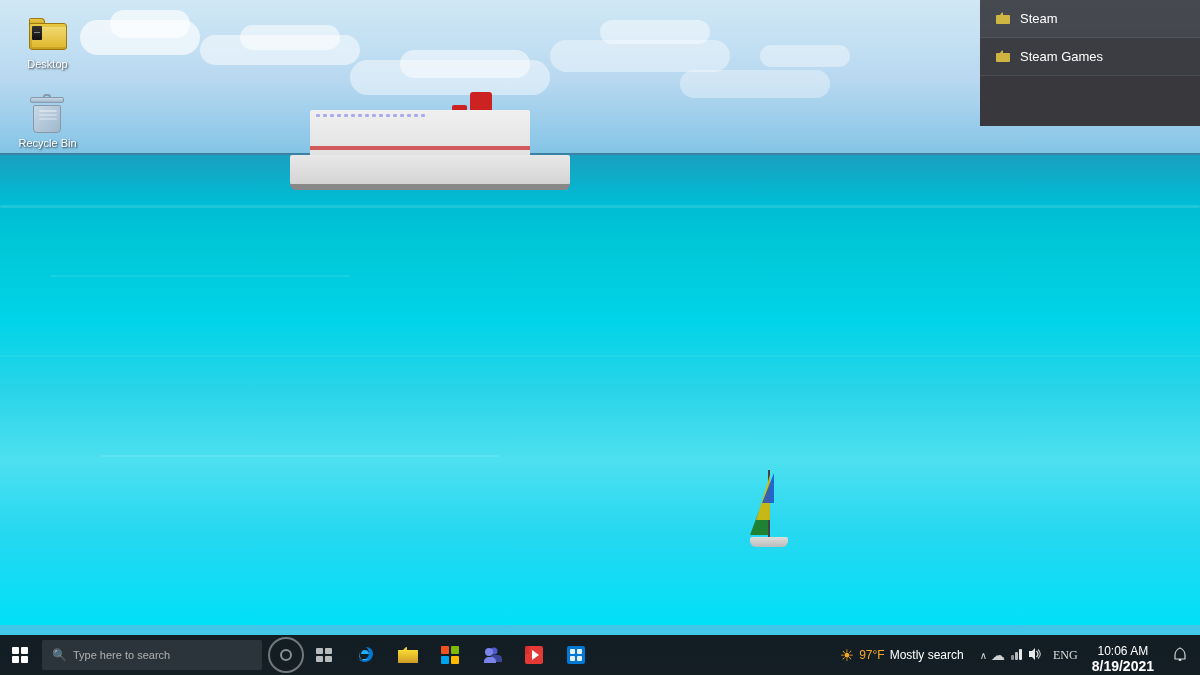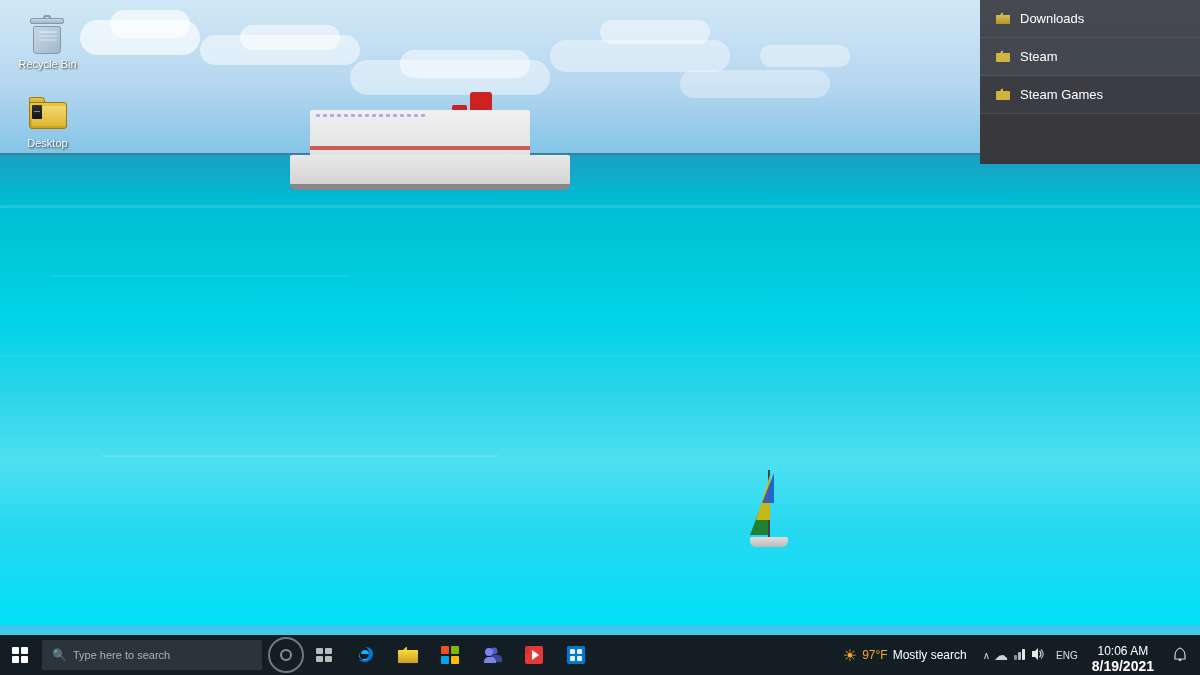--- a/index.html
+++ b/index.html
@@ -542,69 +542,53 @@
     <div style="position:absolute;bottom:20px;left:10px;width:0;height:0;border-left:0 solid transparent;border-right:18px solid rgba(30,120,30,0.9);border-top:48px solid transparent;"></div>
     <div style="position:absolute;bottom:35px;left:16px;width:0;height:0;border-left:14px solid transparent;border-right:0 solid transparent;border-bottom:45px solid rgba(210,190,20,0.92);"></div>
     <div style="position:absolute;bottom:52px;left:22px;width:0;height:0;border-left:12px solid transparent;border-right:0 solid transparent;border-bottom:30px solid rgba(30,80,200,0.85);"></div>
     <div class="boat-hull"></div>
   </div>
 
   <div class="desktop-icons">
 
     <div class="desktop-icon">
       <div class="icon-image">
+        <div class="folder-icon-img">
+          <div class="folder-tab"></div>
+          <div class="folder-back">
+            <div class="folder-inner"></div>
+
+            <div style="position:absolute;top:2px;left:2px;width:10px;height:14px;background:linear-gradient(180deg,#333,#111);border-radius:1px;display:flex;align-items:center;justify-content:center;">
+              <div style="width:6px;height:1px;background:#888;margin-bottom:1px;"></div>
+            </div>
+          </div>
+        </div>
+      </div>
+      <div class="icon-label">Desktop</div>
+    </div>
+
+    <div class="desktop-icon">
+      <div class="icon-image">
         <div class="recycle-bin-icon">
           <div class="bin-handle"></div>
           <div class="bin-lid"></div>
           <div class="bin-body">
             <div style="position:absolute;top:4px;left:5px;width:18px;height:2px;background:rgba(255,255,255,0.4);border-radius:1px;"></div>
             <div style="position:absolute;top:8px;left:5px;width:18px;height:2px;background:rgba(255,255,255,0.3);border-radius:1px;"></div>
             <div style="position:absolute;top:12px;left:5px;width:18px;height:2px;background:rgba(255,255,255,0.3);border-radius:1px;"></div>
           </div>
         </div>
       </div>
       <div class="icon-label">Recycle Bin</div>
     </div>
 
-    <div class="desktop-icon">
-      <div class="icon-image">
-        <div class="folder-icon-img">
-          <div class="folder-tab"></div>
-          <div class="folder-back">
-            <div class="folder-inner"></div>
-
-            <div style="position:absolute;top:2px;left:2px;width:10px;height:14px;background:linear-gradient(180deg,#333,#111);border-radius:1px;display:flex;align-items:center;justify-content:center;">
-              <div style="width:6px;height:1px;background:#888;margin-bottom:1px;"></div>
-            </div>
-          </div>
-        </div>
-      </div>
-      <div class="icon-label">Desktop</div>
-    </div>
-
   </div>
 
   <div class="pinned-panel">
 
-    <div class="pinned-item">
-      <span class="pinned-item-icon">
-        <svg width="14" height="12" viewBox="0 0 14 12" fill="none">
-          <rect x="0" y="3" width="14" height="9" rx="1" fill="#e8c840"></rect>
-          <rect x="0" y="3" width="14" height="9" rx="1" fill="url(#fg)"></rect>
-          <path d="M0 4.5 Q1 3 4 3 L5 1.5 Q5.5 0.5 7 0.5 L7 3 Z" fill="#e8c840"></path>
-          <defs>
-            <linearGradient id="fg" x1="0" y1="3" x2="0" y2="12" gradientUnits="userSpaceOnUse">
-              <stop offset="0" stop-color="#f0d060"></stop>
-              <stop offset="1" stop-color="#c8a020"></stop>
-            </linearGradient>
-          </defs>
-        </svg>
-      </span>
-      <span>Downloads</span>
-    </div>
 
     <div class="pinned-item">
       <span class="pinned-item-icon">
         <svg width="14" height="12" viewBox="0 0 14 12" fill="none">
           <rect x="0" y="3" width="14" height="9" rx="1" fill="#e8c840"></rect>
           <path d="M0 4.5 Q1 3 4 3 L5 1.5 Q5.5 0.5 7 0.5 L7 3 Z" fill="#e8c840"></path>
         </svg>
       </span>
       <span>Steam</span>
     </div>
@@ -740,21 +724,21 @@
         <span class="tray-icon">
           <svg width="14" height="14" viewBox="0 0 14 14" fill="none">
             <polygon points="2,4 5,4 8,1 8,13 5,10 2,10" fill="rgba(255,255,255,0.9)"></polygon>
             <path d="M9.5 4C10.5 5 11 6 11 7C11 8 10.5 9 9.5 10" stroke="rgba(255,255,255,0.9)" stroke-width="1.2" fill="none"></path>
             <path d="M11 2.5C12.5 4 13.3 5.4 13.3 7C13.3 8.6 12.5 10 11 11.5" stroke="rgba(255,255,255,0.7)" stroke-width="1.2" fill="none"></path>
           </svg>
         </span>
 
       </div>
 
-      <span style="color:rgba(255,255,255,0.85);font-size:10px;padding:0 4px;cursor:pointer;">ENG</span>
+      <span style="color:rgba(255,255,255,0.85);font-size:12px;padding:0 4px;cursor:pointer;font-family:Liberation Serif, serif;">ENG</span>
 
       <div class="taskbar-clock">
         <span class="clock-time">10:06 AM</span>
         <span class="clock-date">8/19/2021</span>
       </div>
 
       <div class="taskbar-notification">
         <svg width="14" height="16" viewBox="0 0 14 16" fill="none">
           <path d="M7 1C7 1 2 3 2 8V12H12V8C12 3 7 1 7 1Z" stroke="rgba(255,255,255,0.8)" stroke-width="1.2" fill="none"></path>
           <rect x="5.5" y="12" width="3" height="2" rx="1" fill="rgba(255,255,255,0.8)"></rect>

